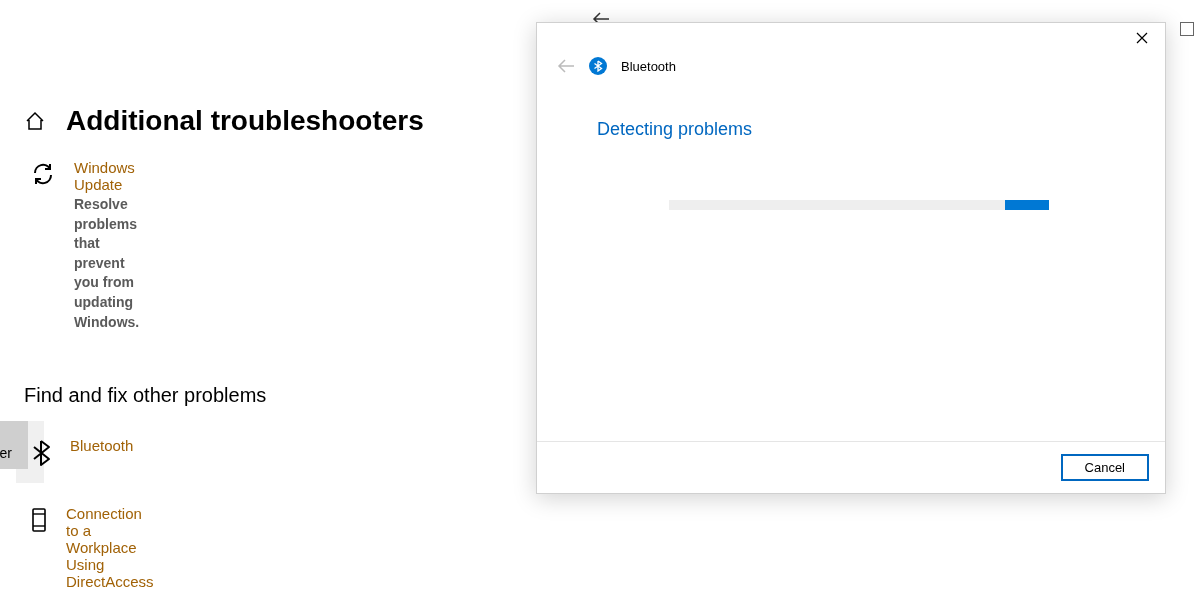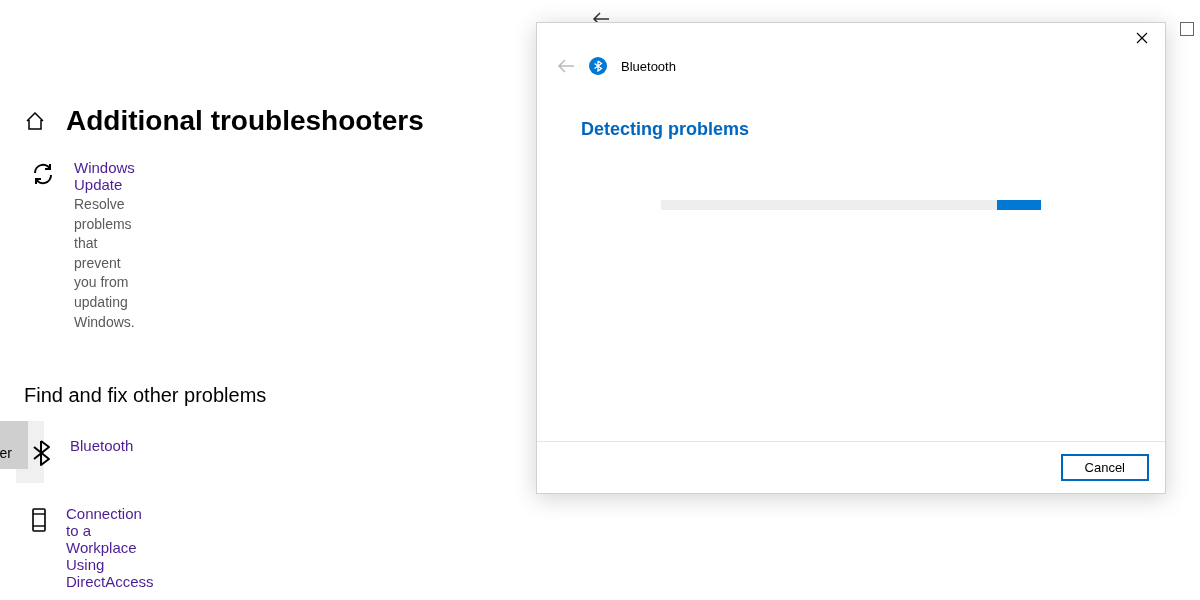--- a/index.html
+++ b/index.html
@@ -64,27 +64,28 @@
     padding: 12px 14px;
   }
   .ts-item .icon {
     width: 28px;
     display:flex;
     justify-content:center;
     padding-top:2px;
   }
   .ts-item .text .title {
     font-size: 15px;
-    color:#4c1d95;
+    color:#a16207;
     margin-bottom:2px;
   }
   .ts-item .text .desc {
     font-size: 14px;
     color: #5a5a5a;
     line-height: 1.4;
+    font-weight: bold;
   }
 
   .section-heading {
     font-size: 20px;
     font-weight: 500;
     padding: 40px 0 14px 24px;
   }
 
   .selected-item {
     background: #f0f0f0;
@@ -155,22 +156,21 @@
     display:flex;align-items:center;justify-content:center;
     color:#fff;font-size:11px;font-weight:600;
   }
   .dialog-header-title {
     font-size: 13px;
     color:#000;
   }
 
   .dialog-body {
     flex:1;
-    padding: 30px 44px 0 44px;
-    font-weight: bold;
+    padding: 30px 44px 0 60px;
   }
   .detecting {
     color: #0067c0;
     font-size: 18px;
     margin-bottom: 60px;
   }
   .progress {
     position:relative;
     height:10px;
     background:#eee;

